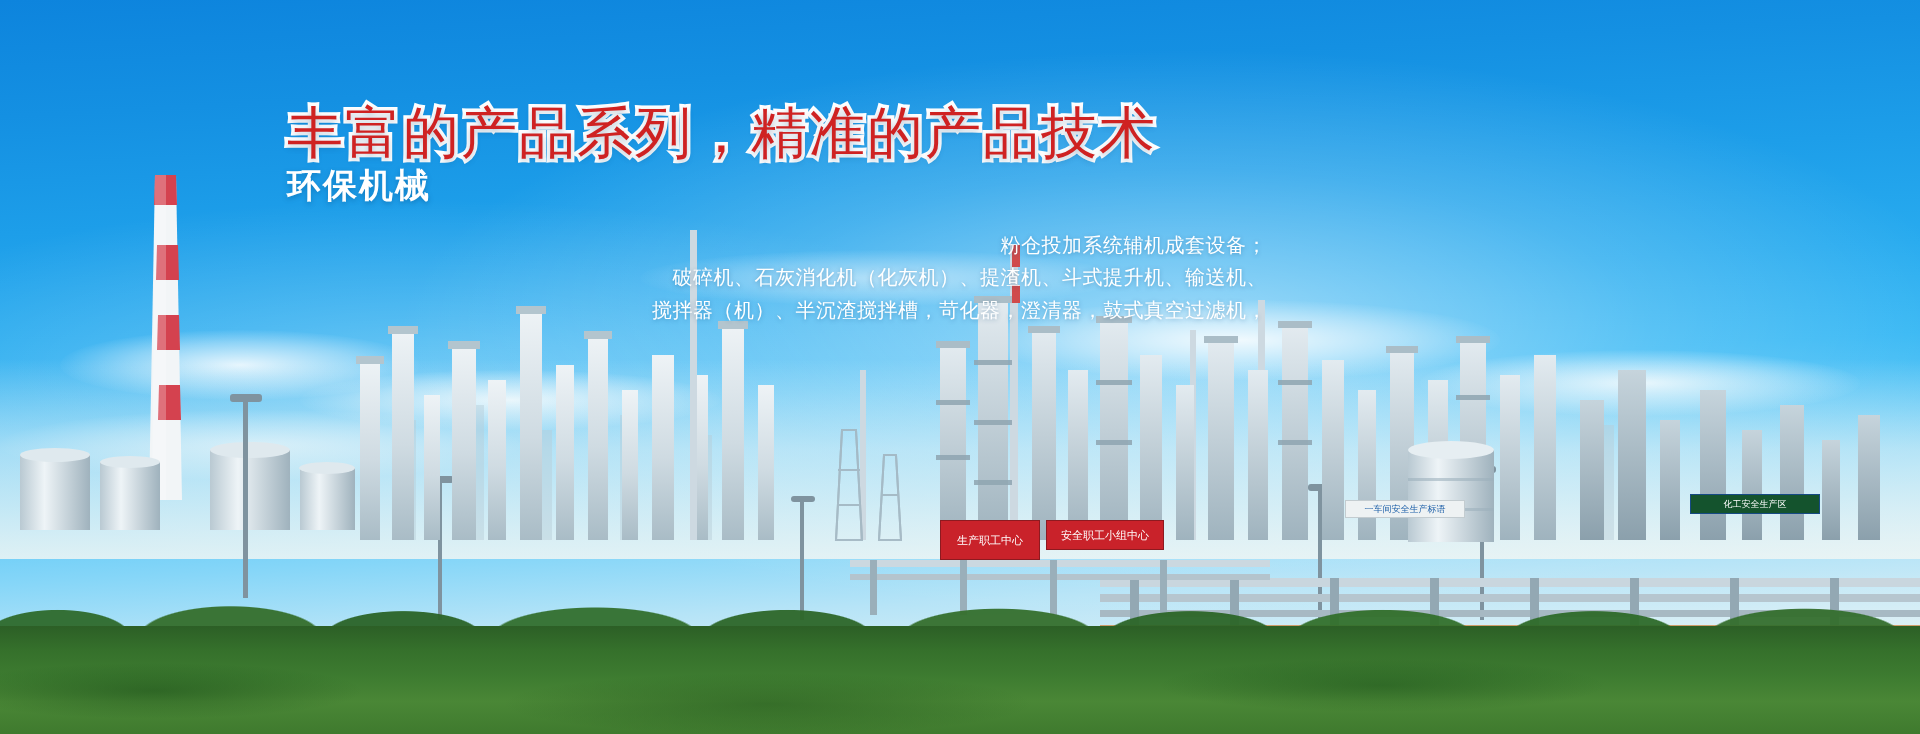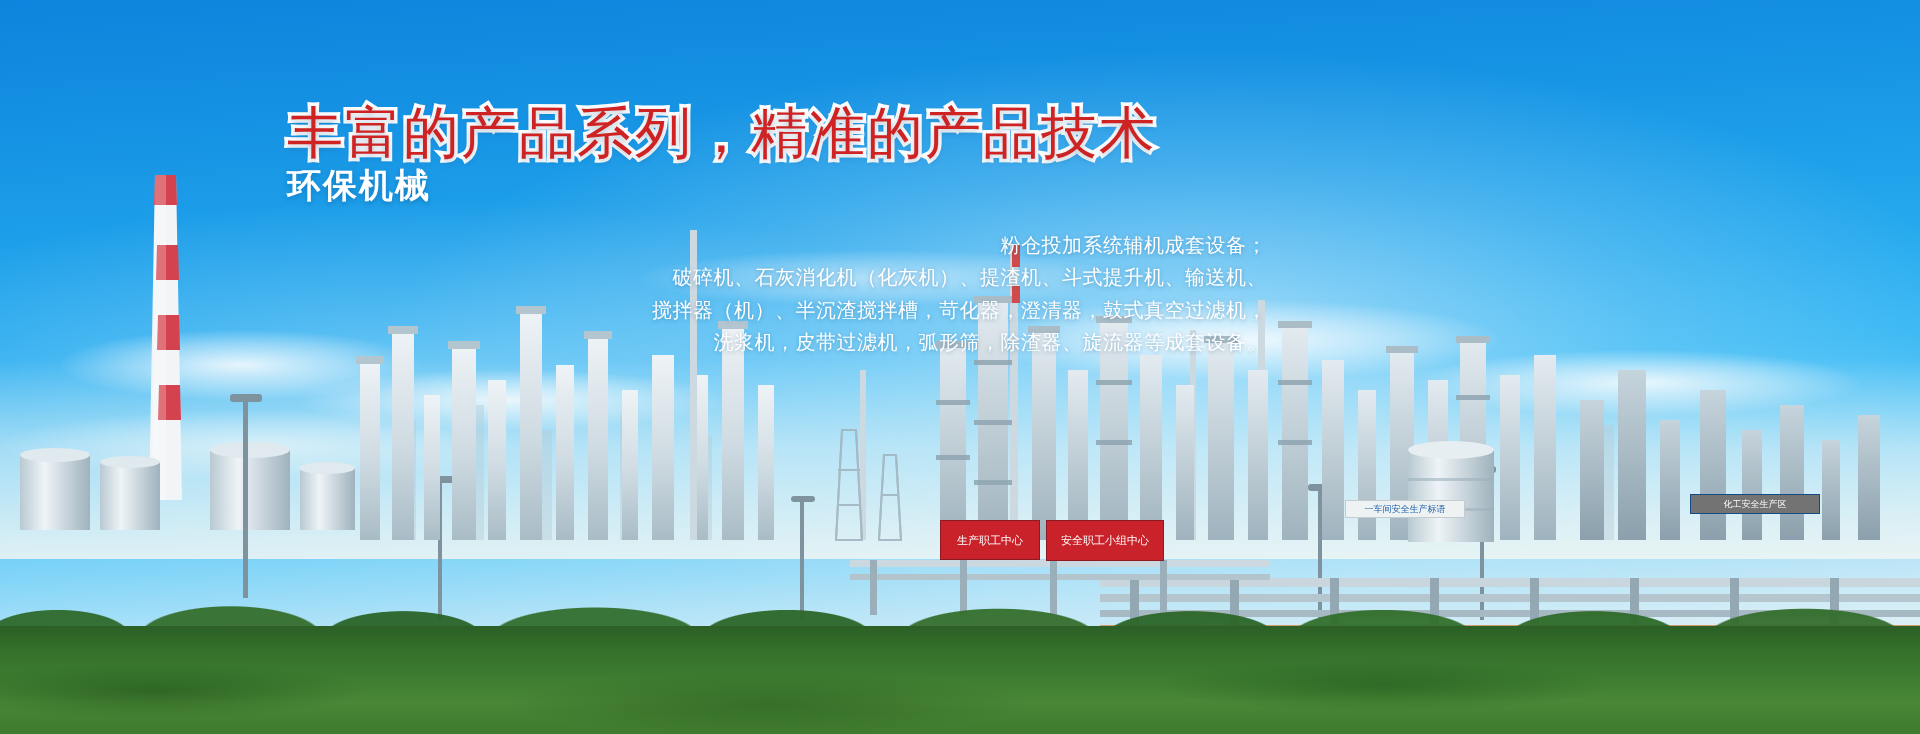--- a/index.html
+++ b/index.html
@@ -98,21 +98,21 @@
   .desc div { white-space:nowrap;text-align:right; }
 
   
   .sign {
     position:absolute; z-index:30;
     font-family:"DejaVu Sans","Liberation Sans",sans-serif;
     display:flex; align-items:center; justify-content:center;
     color:#ffffff; overflow:hidden; white-space:nowrap;
   }
   .sign-red { background:#c9222a; border:1px solid #8d1a20; }
-  .sign-blue { background:#737373; border:1px solid #164a84; }
+  .sign-blue { background:#14532d; border:1px solid #164a84; }
   .sign-white { background:#eef2f3; color:#1c5fa8; border:1px solid #c3ccd0; }
 </style>
 </head>
 <body>
 
 <div class="banner">
 
   <div class="sky"></div>
 
   <div class="cloud" style="left:60px;  top:330px; width:360px; height:70px;"></div>
@@ -333,28 +333,27 @@
         <rect x="1400" y="643" width="120" height="32" rx="7" fill="#e7eef2"></rect>
       </g>
     </svg>
   </div>
 
   <div class="treeline"></div>
   <div class="ground"></div>
   <div class="ground-detail"></div>
 
   <div class="sign sign-red" style="left:940px; top:520px; width:100px; height:40px; font-size:11px;">生产职工中心</div>
-  <div class="sign sign-red" style="left:1046px; top:520px; width:118px; height:41px; font-size:11px;">安全职工小组中心</div>
+  <div class="sign sign-red" style="left:1046px; top:520px; width:118px; height:30px; font-size:11px;">安全职工小组中心</div>
   <div class="sign sign-blue" style="left:1690px; top:494px; width:130px; height:20px; font-size:9px;">化工安全生产区</div>
   <div class="sign sign-white" style="left:1345px; top:500px; width:120px; height:18px; font-size:9px;">一车间安全生产标语</div>
 
   <div class="copy">
     <div class="headline">丰富的产品系列，精准的产品技术</div>
     <div class="subtitle">环保机械</div>
     <div class="desc">
       <div>粉仓投加系统辅机成套设备；</div>
       <div>破碎机、石灰消化机（化灰机）、提渣机、斗式提升机、输送机、</div>
       <div>搅拌器（机）、半沉渣搅拌槽，苛化器，澄清器，鼓式真空过滤机，</div>
-      <div>洗浆机，皮带过滤机，弧形筛，除渣器、旋流器等成套设备。</div>
     </div>
   </div>
 
 </div>
 
 </body></html>

